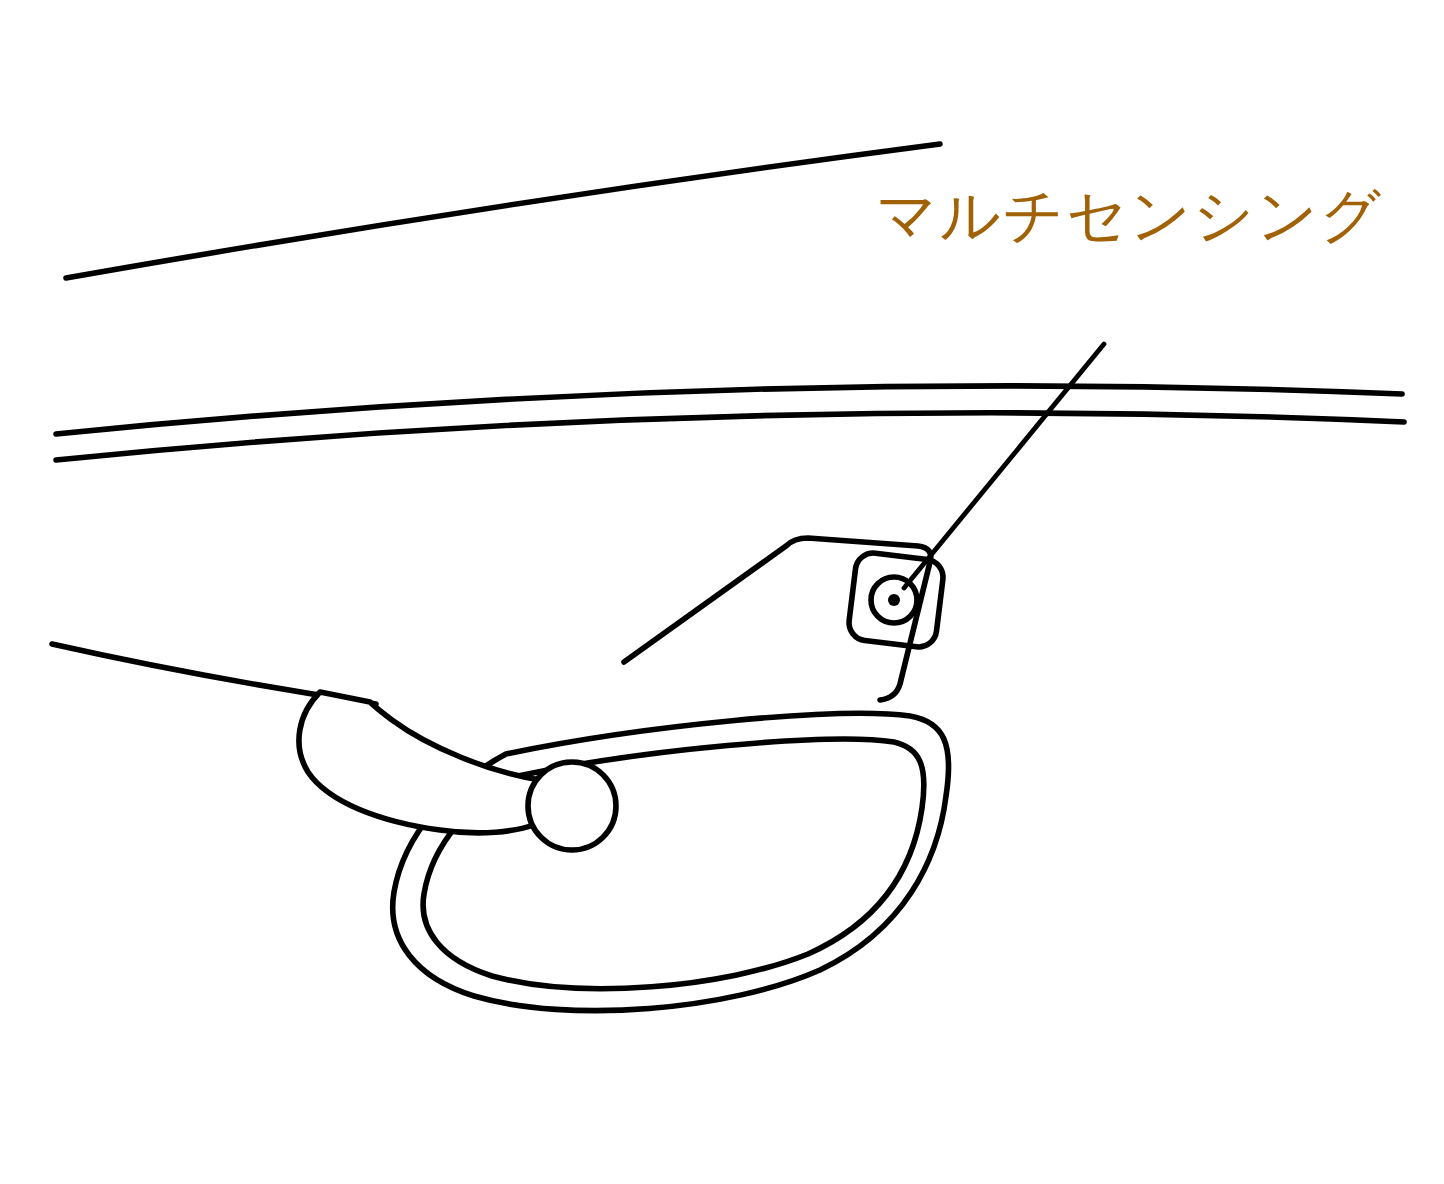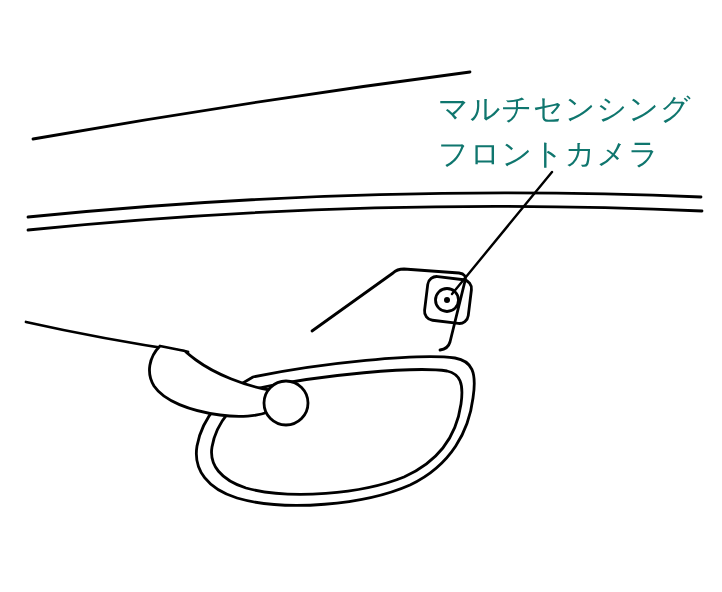--- a/index.html
+++ b/index.html
@@ -17,21 +17,21 @@
   }
   .diagram-svg {
     position: absolute;
     top: 0;
     left: 0;
   }
   .callout-label {
     position: absolute;
     left: 438px;
     top: 86px;
-    color: #0f766e;
+    color: #a16207;
     font-size: 30px;
     line-height: 45px;
     letter-spacing: 1px;
     white-space: nowrap;
     font-weight: 500;
   }
   .callout-label .label-line {
     display: block;
   }
 </style>
@@ -68,16 +68,15 @@
 
     <path fill="#ffffff" d="M160,346 C149,357 146,373 154,386 C164,401 190,411 220,415
              C240,418 258,416 268,412 L270,390 C245,386 215,374 196,360
              C192,357 188,354 185,351 Z"></path>
 
     <circle cx="286" cy="403" r="22" fill="#ffffff"></circle>
   </svg>
 
   <div class="callout-label">
     <span class="label-line">マルチセンシング</span>
-    <span class="label-line">フロントカメラ</span>
   </div>
 
 </div>
 
 </body></html>

